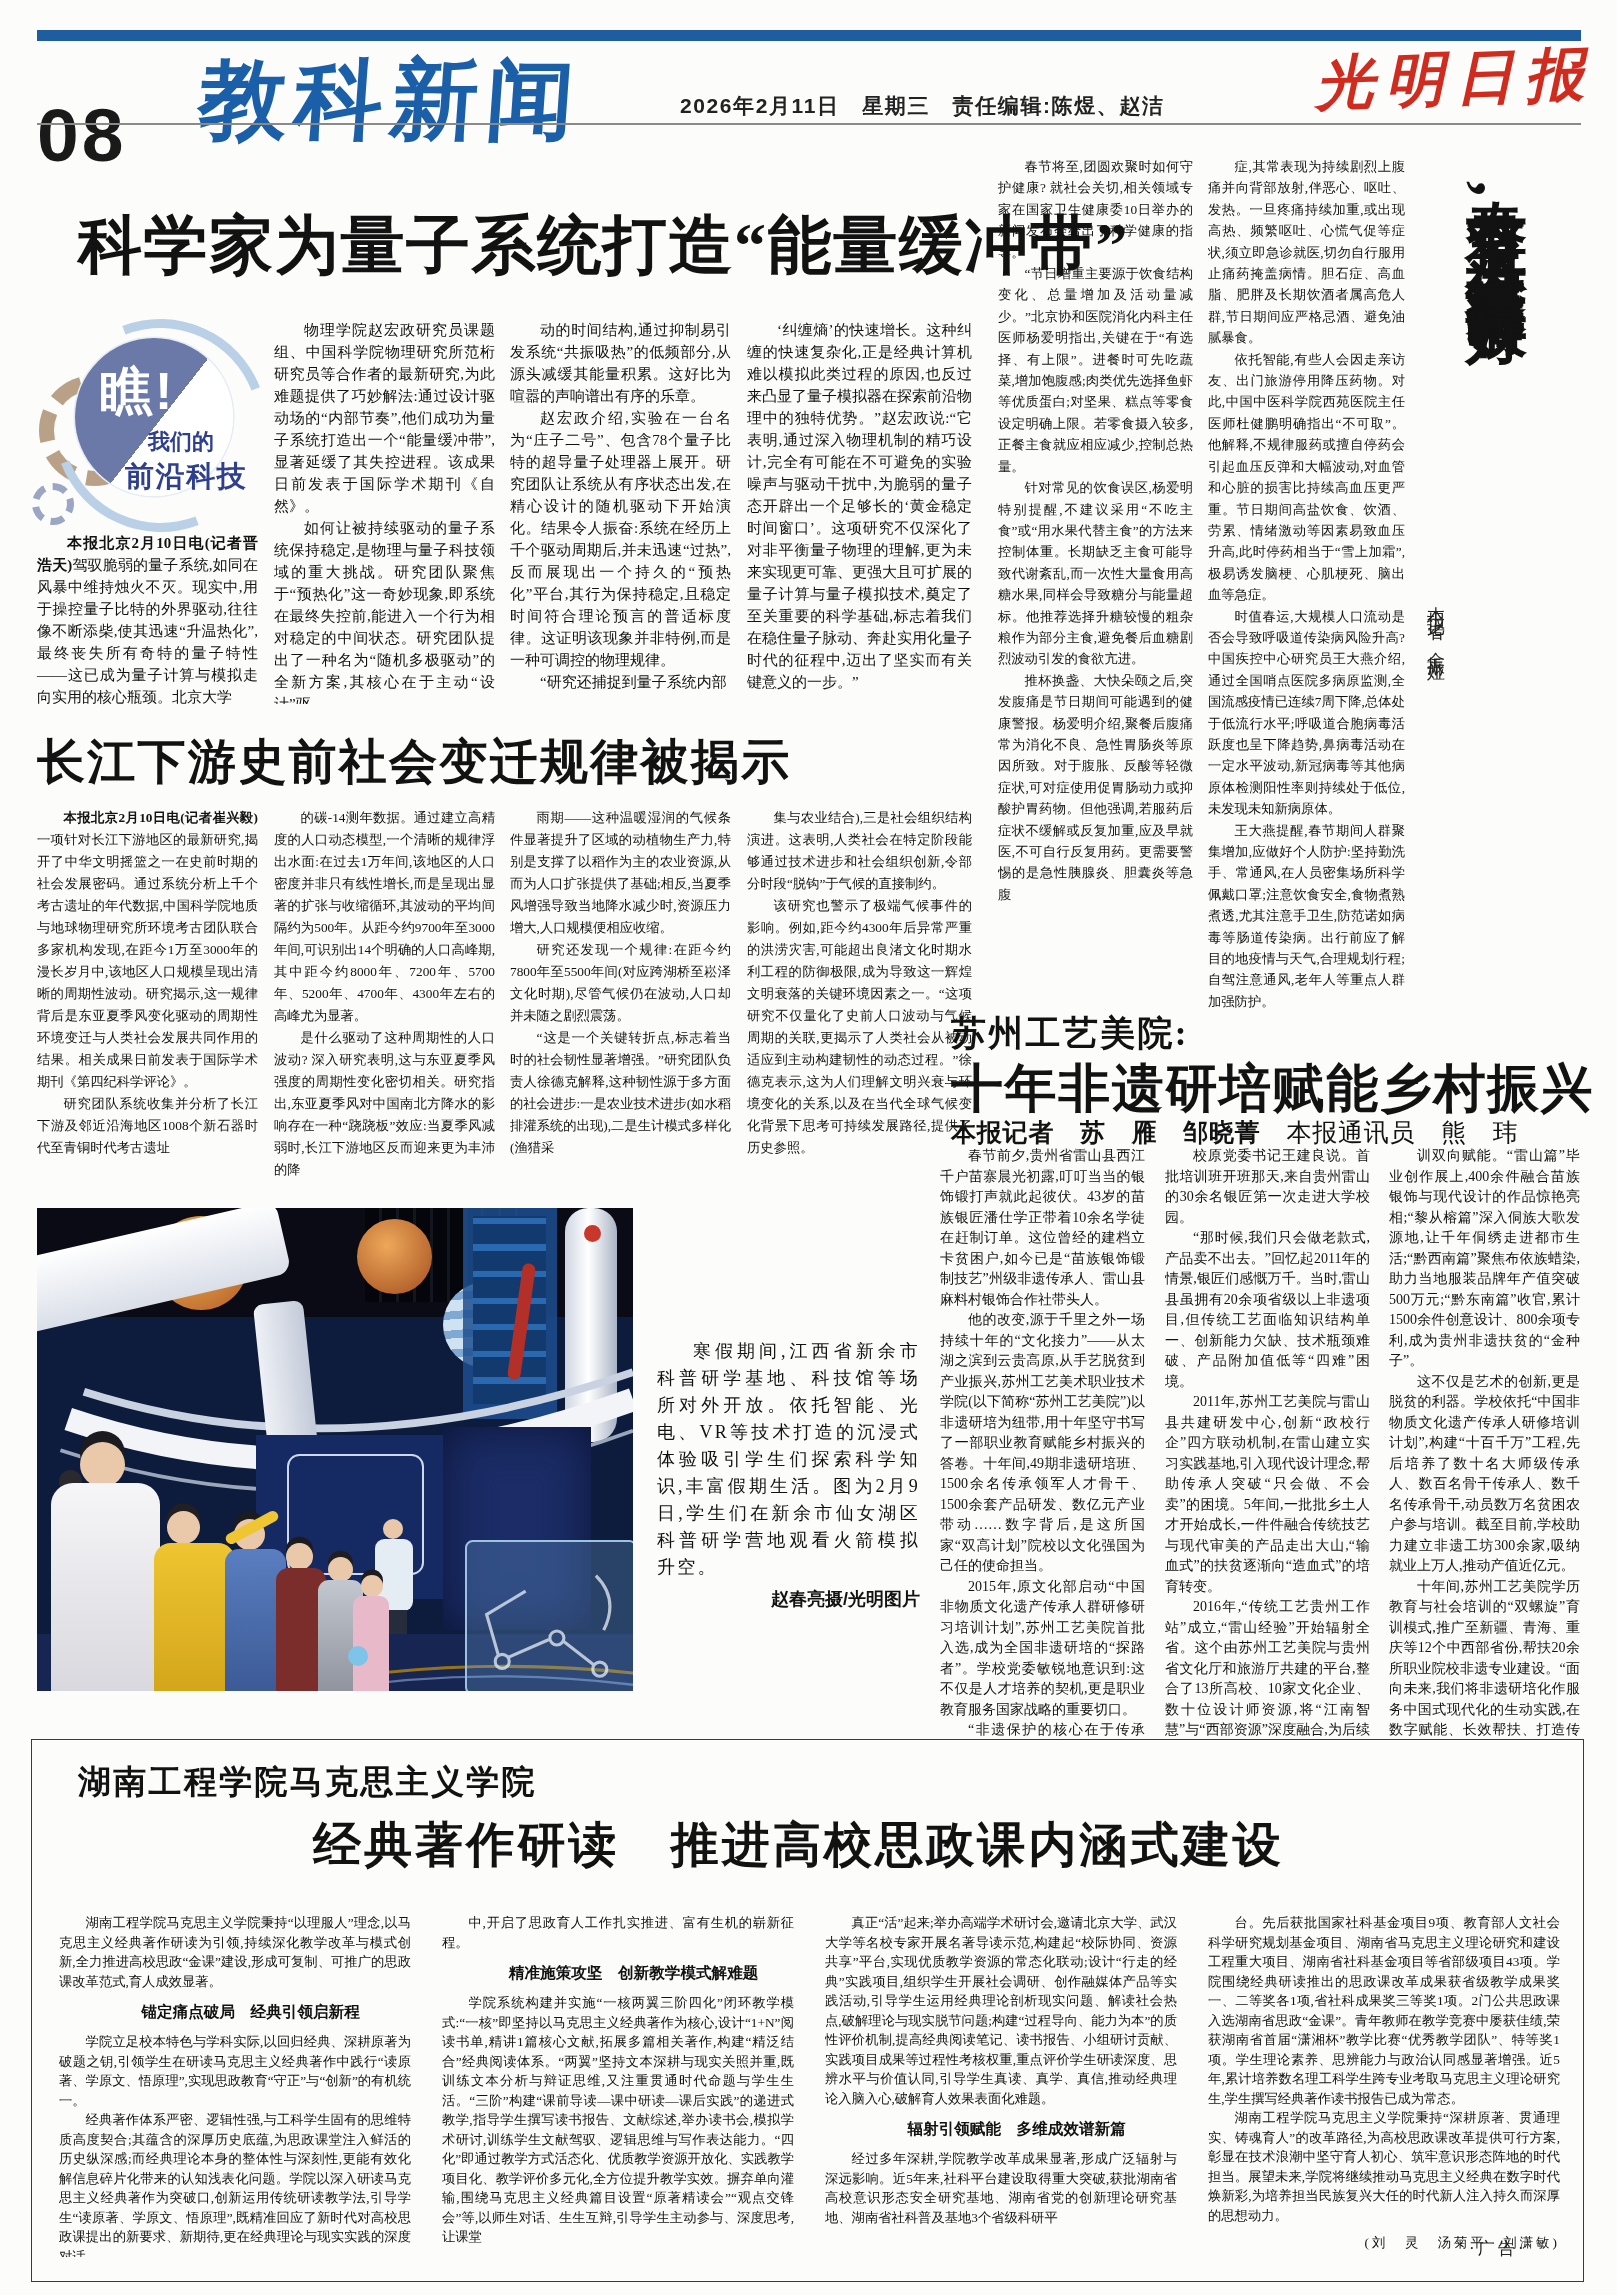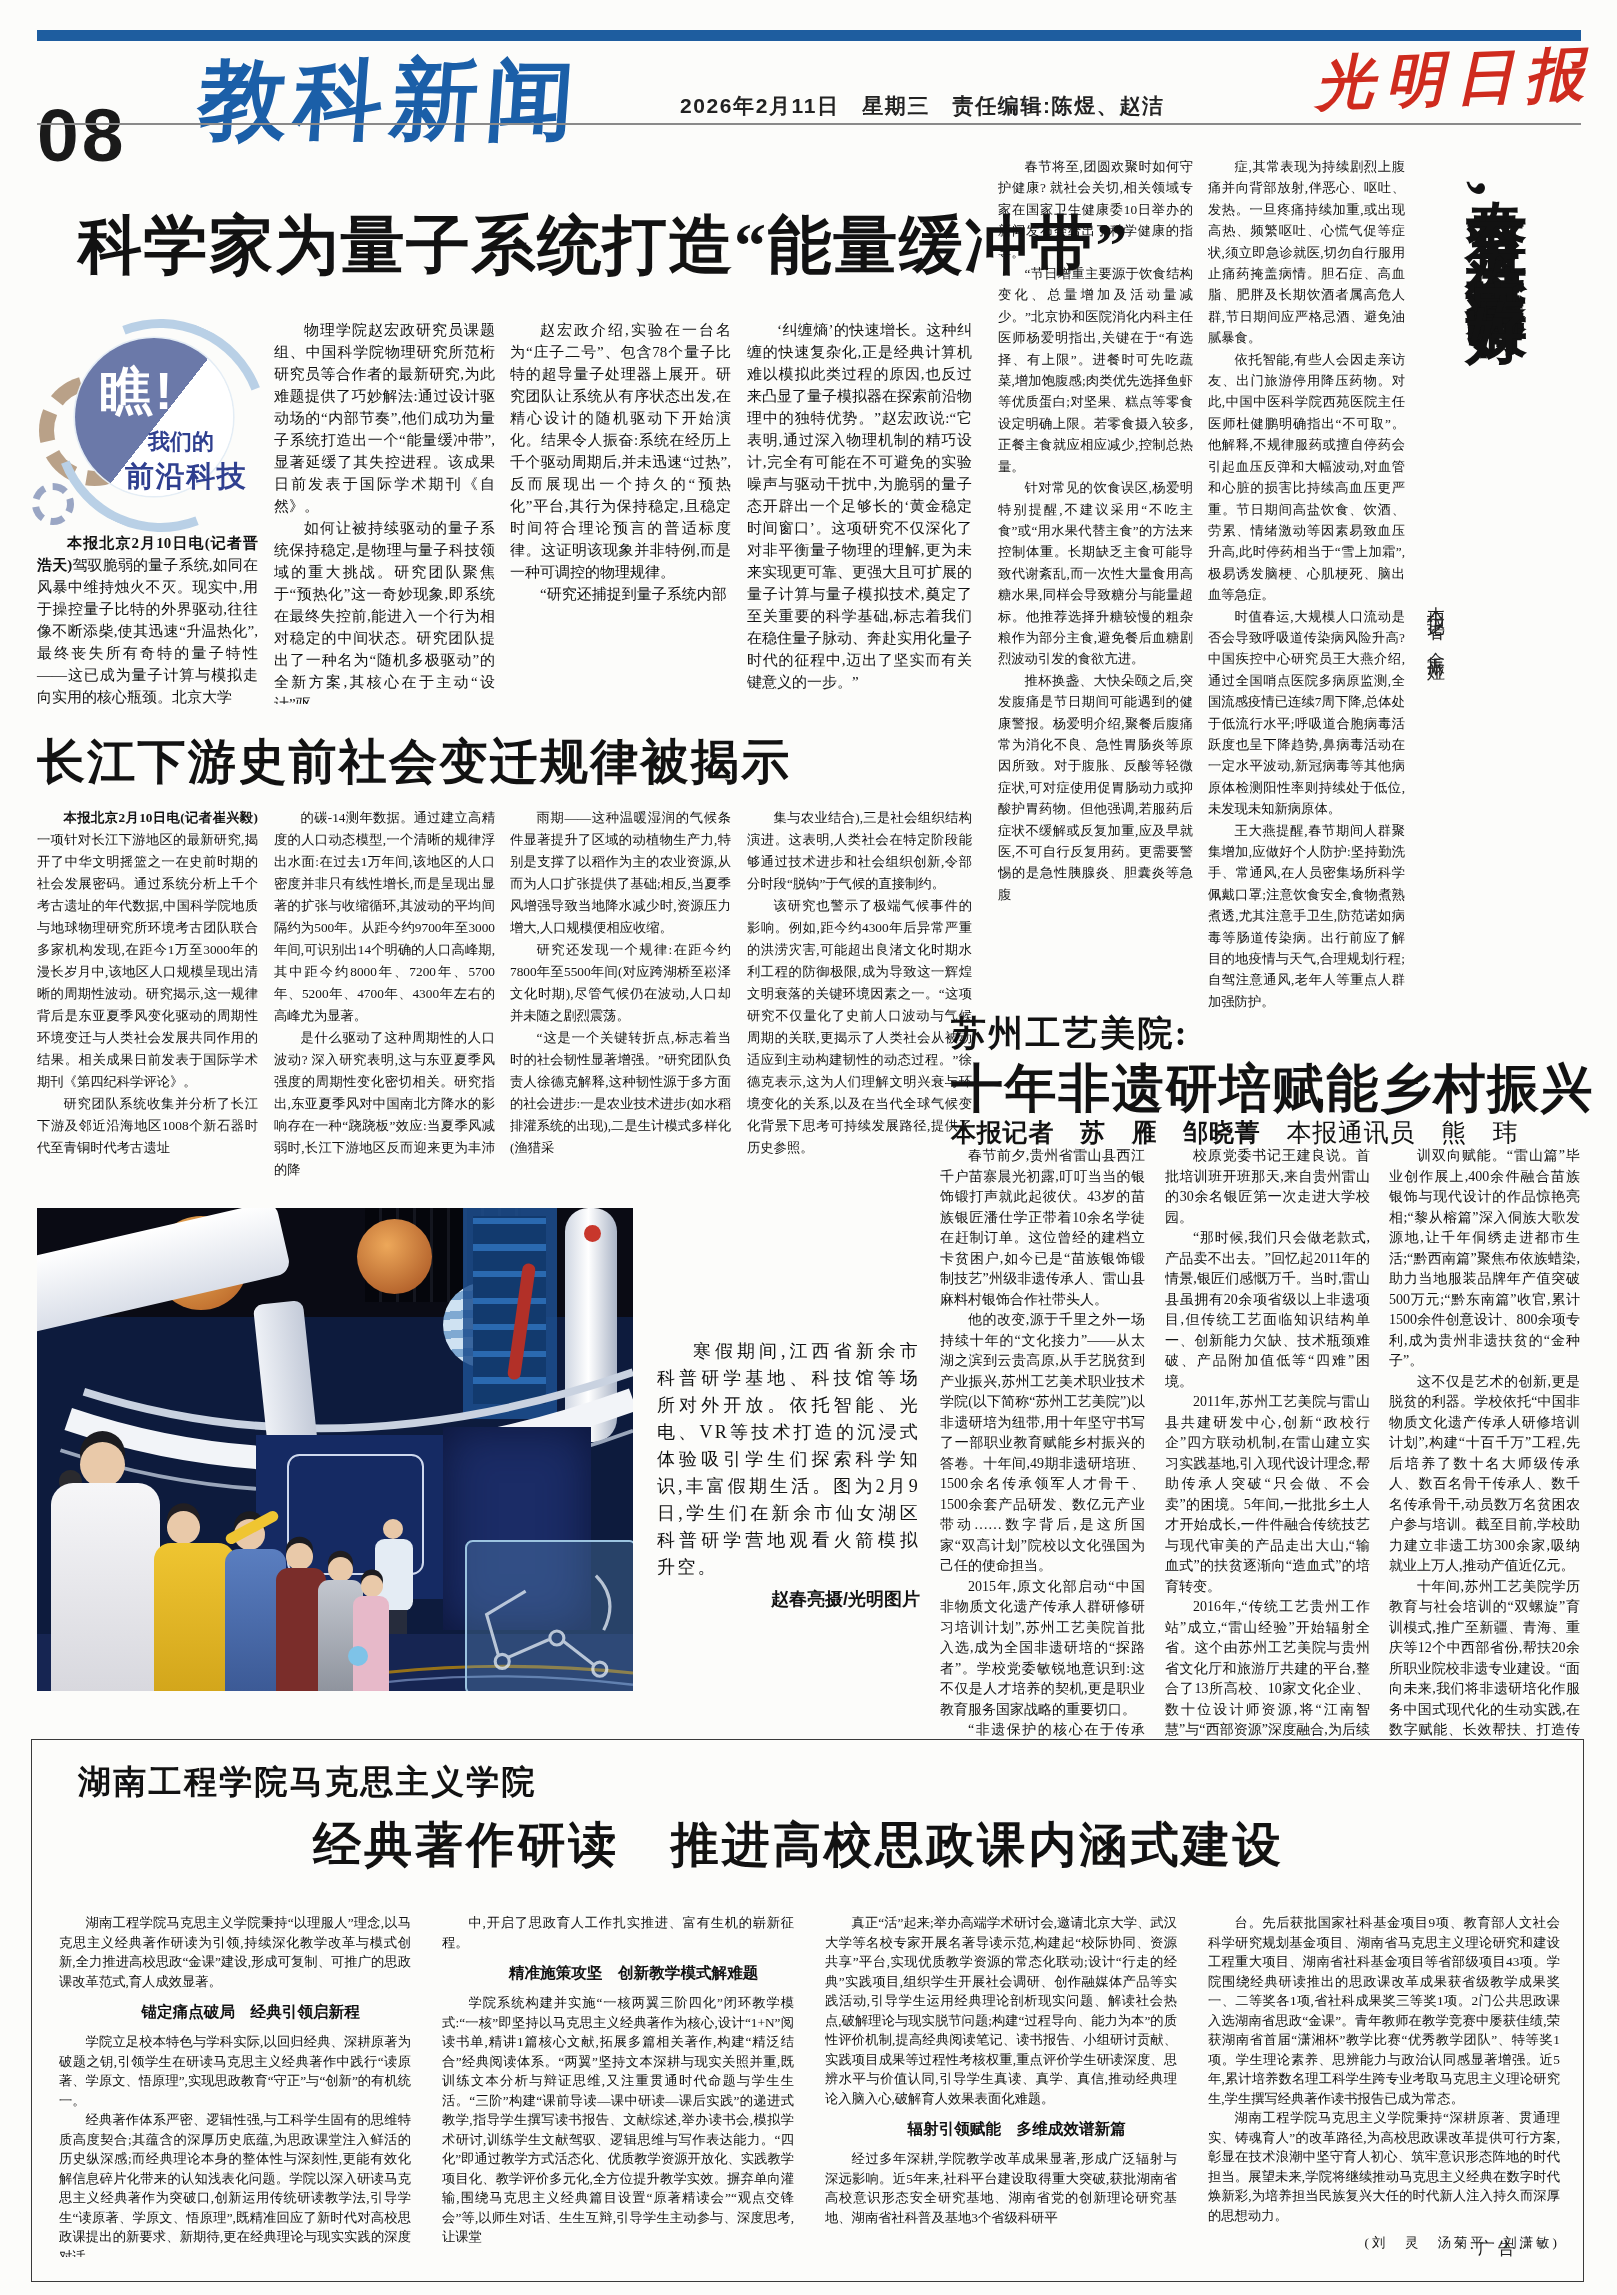--- a/index.html
+++ b/index.html
@@ -80,20 +80,21 @@
     <div class="women">我们的</div>
     <div class="qianyan">前沿科技</div>
   </div>
   <p class="lede"><b>本报北京2月10日电(记者晋浩天)</b><span>驾驭脆弱的量子系统,如同在风暴中维持烛火不灭。现实中,用于操控量子比特的外界驱动,往往像不断添柴,使其迅速“升温热化”,最终丧失所有奇特的量子特性——这已成为量子计算与模拟走向实用的核心瓶颈。北京大学</span></p>
 </div>
 <div class="abs jcol art1" style="left:274px;top:319px;width:221px;height:385px;overflow:hidden;">
     <p>物理学院赵宏政研究员课题组、中国科学院物理研究所范桁研究员等合作者的最新研究,为此难题提供了巧妙解法:通过设计驱动场的“内部节奏”,他们成功为量子系统打造出一个“能量缓冲带”,显著延缓了其失控进程。该成果日前发表于国际学术期刊《自然》。</p>
     <p>如何让被持续驱动的量子系统保持稳定,是物理与量子科技领域的重大挑战。研究团队聚焦于“预热化”这一奇妙现象,即系统在最终失控前,能进入一个行为相对稳定的中间状态。研究团队提出了一种名为“随机多极驱动”的全新方案,其核心在于主动“设计”驱</p>
   </div>
 <div class="abs jcol art1" style="left:510px;top:319px;width:221px;height:385px;overflow:hidden;">
+    <p>动的时间结构,通过抑制易引发系统“共振吸热”的低频部分,从源头减缓其能量积累。这好比为喧嚣的声响谱出有序的乐章。</p>
     <p>赵宏政介绍,实验在一台名为“庄子二号”、包含78个量子比特的超导量子处理器上展开。研究团队让系统从有序状态出发,在精心设计的随机驱动下开始演化。结果令人振奋:系统在经历上千个驱动周期后,并未迅速“过热”,反而展现出一个持久的“预热化”平台,其行为保持稳定,且稳定时间符合理论预言的普适标度律。这证明该现象并非特例,而是一种可调控的物理规律。</p>
     <p>“研究还捕捉到量子系统内部</p>
   </div>
 <div class="abs jcol art1" style="left:747px;top:319px;width:225px;height:385px;overflow:hidden;">
     <p>‘纠缠熵’的快速增长。这种纠缠的快速复杂化,正是经典计算机难以模拟此类过程的原因,也反过来凸显了量子模拟器在探索前沿物理中的独特优势。”赵宏政说:“它表明,通过深入物理机制的精巧设计,完全有可能在不可避免的实验噪声与驱动干扰中,为脆弱的量子态开辟出一个足够长的‘黄金稳定时间窗口’。这项研究不仅深化了对非平衡量子物理的理解,更为未来实现更可靠、更强大且可扩展的量子计算与量子模拟技术,奠定了至关重要的科学基础,标志着我们在稳住量子脉动、奔赴实用化量子时代的征程中,迈出了坚实而有关键意义的一步。”</p>
   </div>
 
 <div class="abs jcol health" style="left:998px;top:156px;width:195px;height:852px;overflow:hidden;">
     <p>春节将至,团圆欢聚时如何守护健康? 就社会关切,相关领域专家在国家卫生健康委10日举办的新闻发布会给出了科学健康的指导。</p>
     <p>“节日增重主要源于饮食结构变化、总量增加及活动量减少。”北京协和医院消化内科主任医师杨爱明指出,关键在于“有选择、有上限”。进餐时可先吃蔬菜,增加饱腹感;肉类优先选择鱼虾等优质蛋白;对坚果、糕点等零食设定明确上限。若零食摄入较多,正餐主食就应相应减少,控制总热量。</p>

